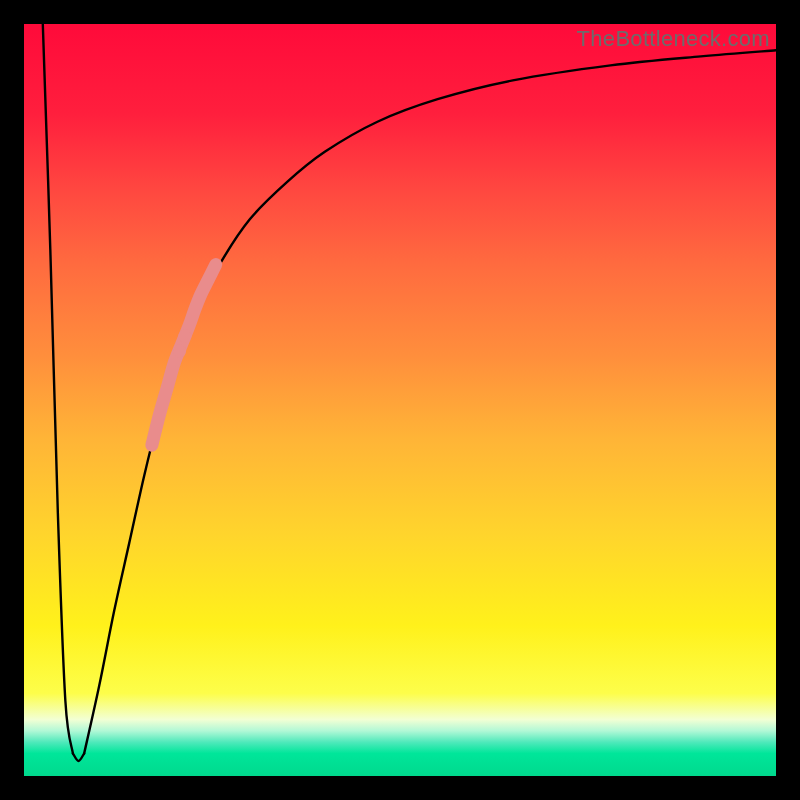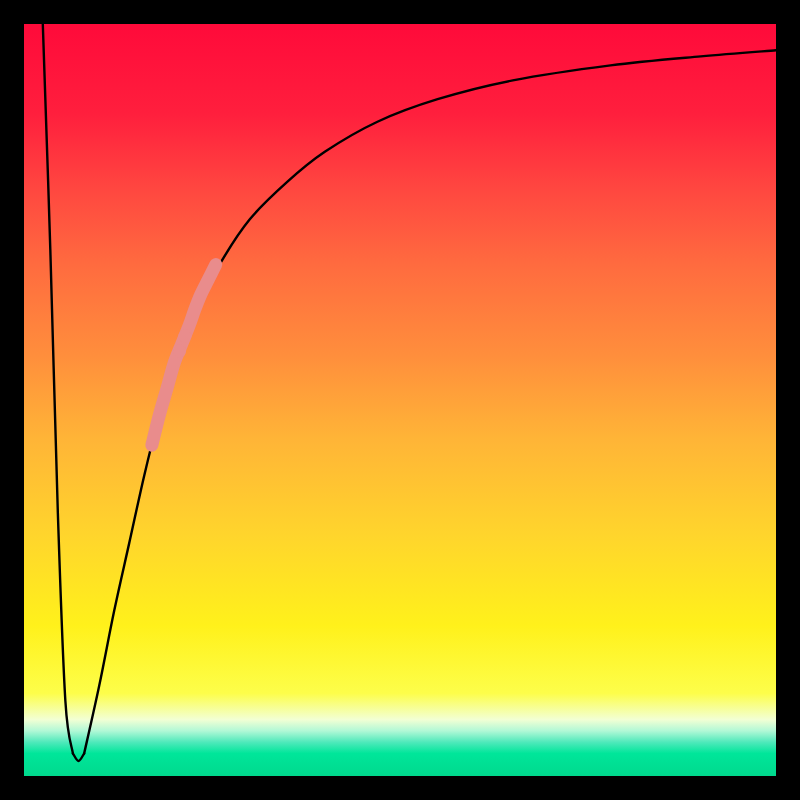--- a/index.html
+++ b/index.html
@@ -61,20 +61,21 @@
     height: 752px;
     overflow: visible;
   }
 </style>
 </head>
 <body>
 
 <div class="chart-frame">
   <div class="gradient-area"></div>
 
+  <div class="watermark">TheBottleneck.com</div>
 
   <svg class="curves" viewBox="0 0 752 752">
     <g>
       <path fill="none" stroke-width="2.4" stroke-linecap="round" d="M 18.8 0 C 20.053333333333335 37.6, 23.81333333333334 144.13333333333335, 26.320000000000004 225.60000000000002 C 28.826666666666668 307.0666666666667, 31.33333333333333 413.6, 33.839999999999996 488.8 C 36.346666666666664 564, 38.85333333333333 636.6933333333333, 41.36 676.8 C 43.86666666666667 716.9066666666666, 47.626666666666665 720.6666666666667, 48.88 729.44" id="path-left" stroke="#000000"></path>
       <path fill="none" stroke-width="2.4" stroke-linecap="round" d="M 60.160000000000004 729.44 C 62.66666666666667 718.1600000000001, 70.18666666666667 685.5733333333334, 75.2 661.76 C 80.21333333333334 637.9466666666666, 85.22666666666666 610.3733333333332, 90.24 586.56 C 95.25333333333333 562.7466666666667, 100.26666666666668 541.4399999999999, 105.28000000000002 518.88 C 110.29333333333335 496.32, 115.30666666666667 472.50666666666666, 120.32000000000001 451.2 C 125.33333333333334 429.8933333333333, 130.34666666666666 409.84000000000003, 135.35999999999999 391.04 C 140.3733333333333 372.24, 144.13333333333333 355.94666666666666, 150.4 338.4 C 156.66666666666669 320.8533333333333, 165.44 302.05333333333334, 172.96 285.76 C 180.48000000000002 269.46666666666664, 186.74666666666667 255.67999999999998, 195.52 240.64 C 204.29333333333335 225.6, 214.32 209.30666666666664, 225.6 195.51999999999998 C 236.88 181.73333333333332, 250.66666666666666 169.19999999999996, 263.2 157.91999999999996 C 275.73333333333335 146.63999999999996, 285.76 137.8666666666667, 300.8 127.84000000000003 C 315.84000000000003 117.81333333333338, 334.64 106.53333333333335, 353.44 97.75999999999999 C 372.24 88.98666666666664, 391.04 82.09333333333326, 413.6 75.19999999999993 C 436.16 68.3066666666666, 459.97333333333336 62.039999999999964, 488.8 56.39999999999998 C 517.6266666666667 50.75999999999999, 555.2266666666667 45.37066666666669, 586.5600000000001 41.360000000000014 C 617.8933333333334 37.349333333333334, 649.2266666666667 34.84266666666656, 676.8000000000001 32.3359999999999 C 704.3733333333334 29.82933333333324, 739.4666666666667 27.32266666666669, 752 26.32000000000005" id="path-right" stroke="#000000"></path>
       <path fill="none" stroke-width="2.4" stroke-linecap="round" d="M 48.88 729.44 C 49.82 730.6933333333334, 52.63999999999999 736.96, 54.519999999999996 736.96 C 56.4 736.96, 59.22 730.6933333333334, 60.160000000000004 729.44" id="path-valley" stroke="#000000"></path>
     </g>
     <g>
       <path fill="none" stroke-width="13" stroke-linecap="round" d="M 127.84 421.12 C 129.09333333333333 416.1066666666667, 132.85333333333332 400.44000000000005, 135.35999999999999 391.04 C 137.86666666666665 381.64, 140.37333333333333 373.49333333333334, 142.88 364.71999999999997 C 145.38666666666666 355.9466666666666, 147.89333333333335 345.91999999999996, 150.4 338.4 C 152.90666666666667 330.88, 155.41333333333333 325.8666666666667, 157.92 319.6 C 160.42666666666665 313.33333333333337, 163.30933333333334 306.44, 165.44 300.8 C 167.57066666666665 295.16, 168.82399999999998 290.7733333333333, 170.70399999999998 285.76 C 172.58399999999997 280.74666666666667, 174.464 275.7333333333333, 176.72 270.71999999999997 C 178.976 265.70666666666665, 181.73333333333335 260.69333333333327, 184.24 255.67999999999995 C 186.74666666666667 250.66666666666663, 190.50666666666666 243.14666666666665, 191.76 240.64" id="path-highlight" stroke="#e98c8c"></path>
       <g id="highlight-dots">

